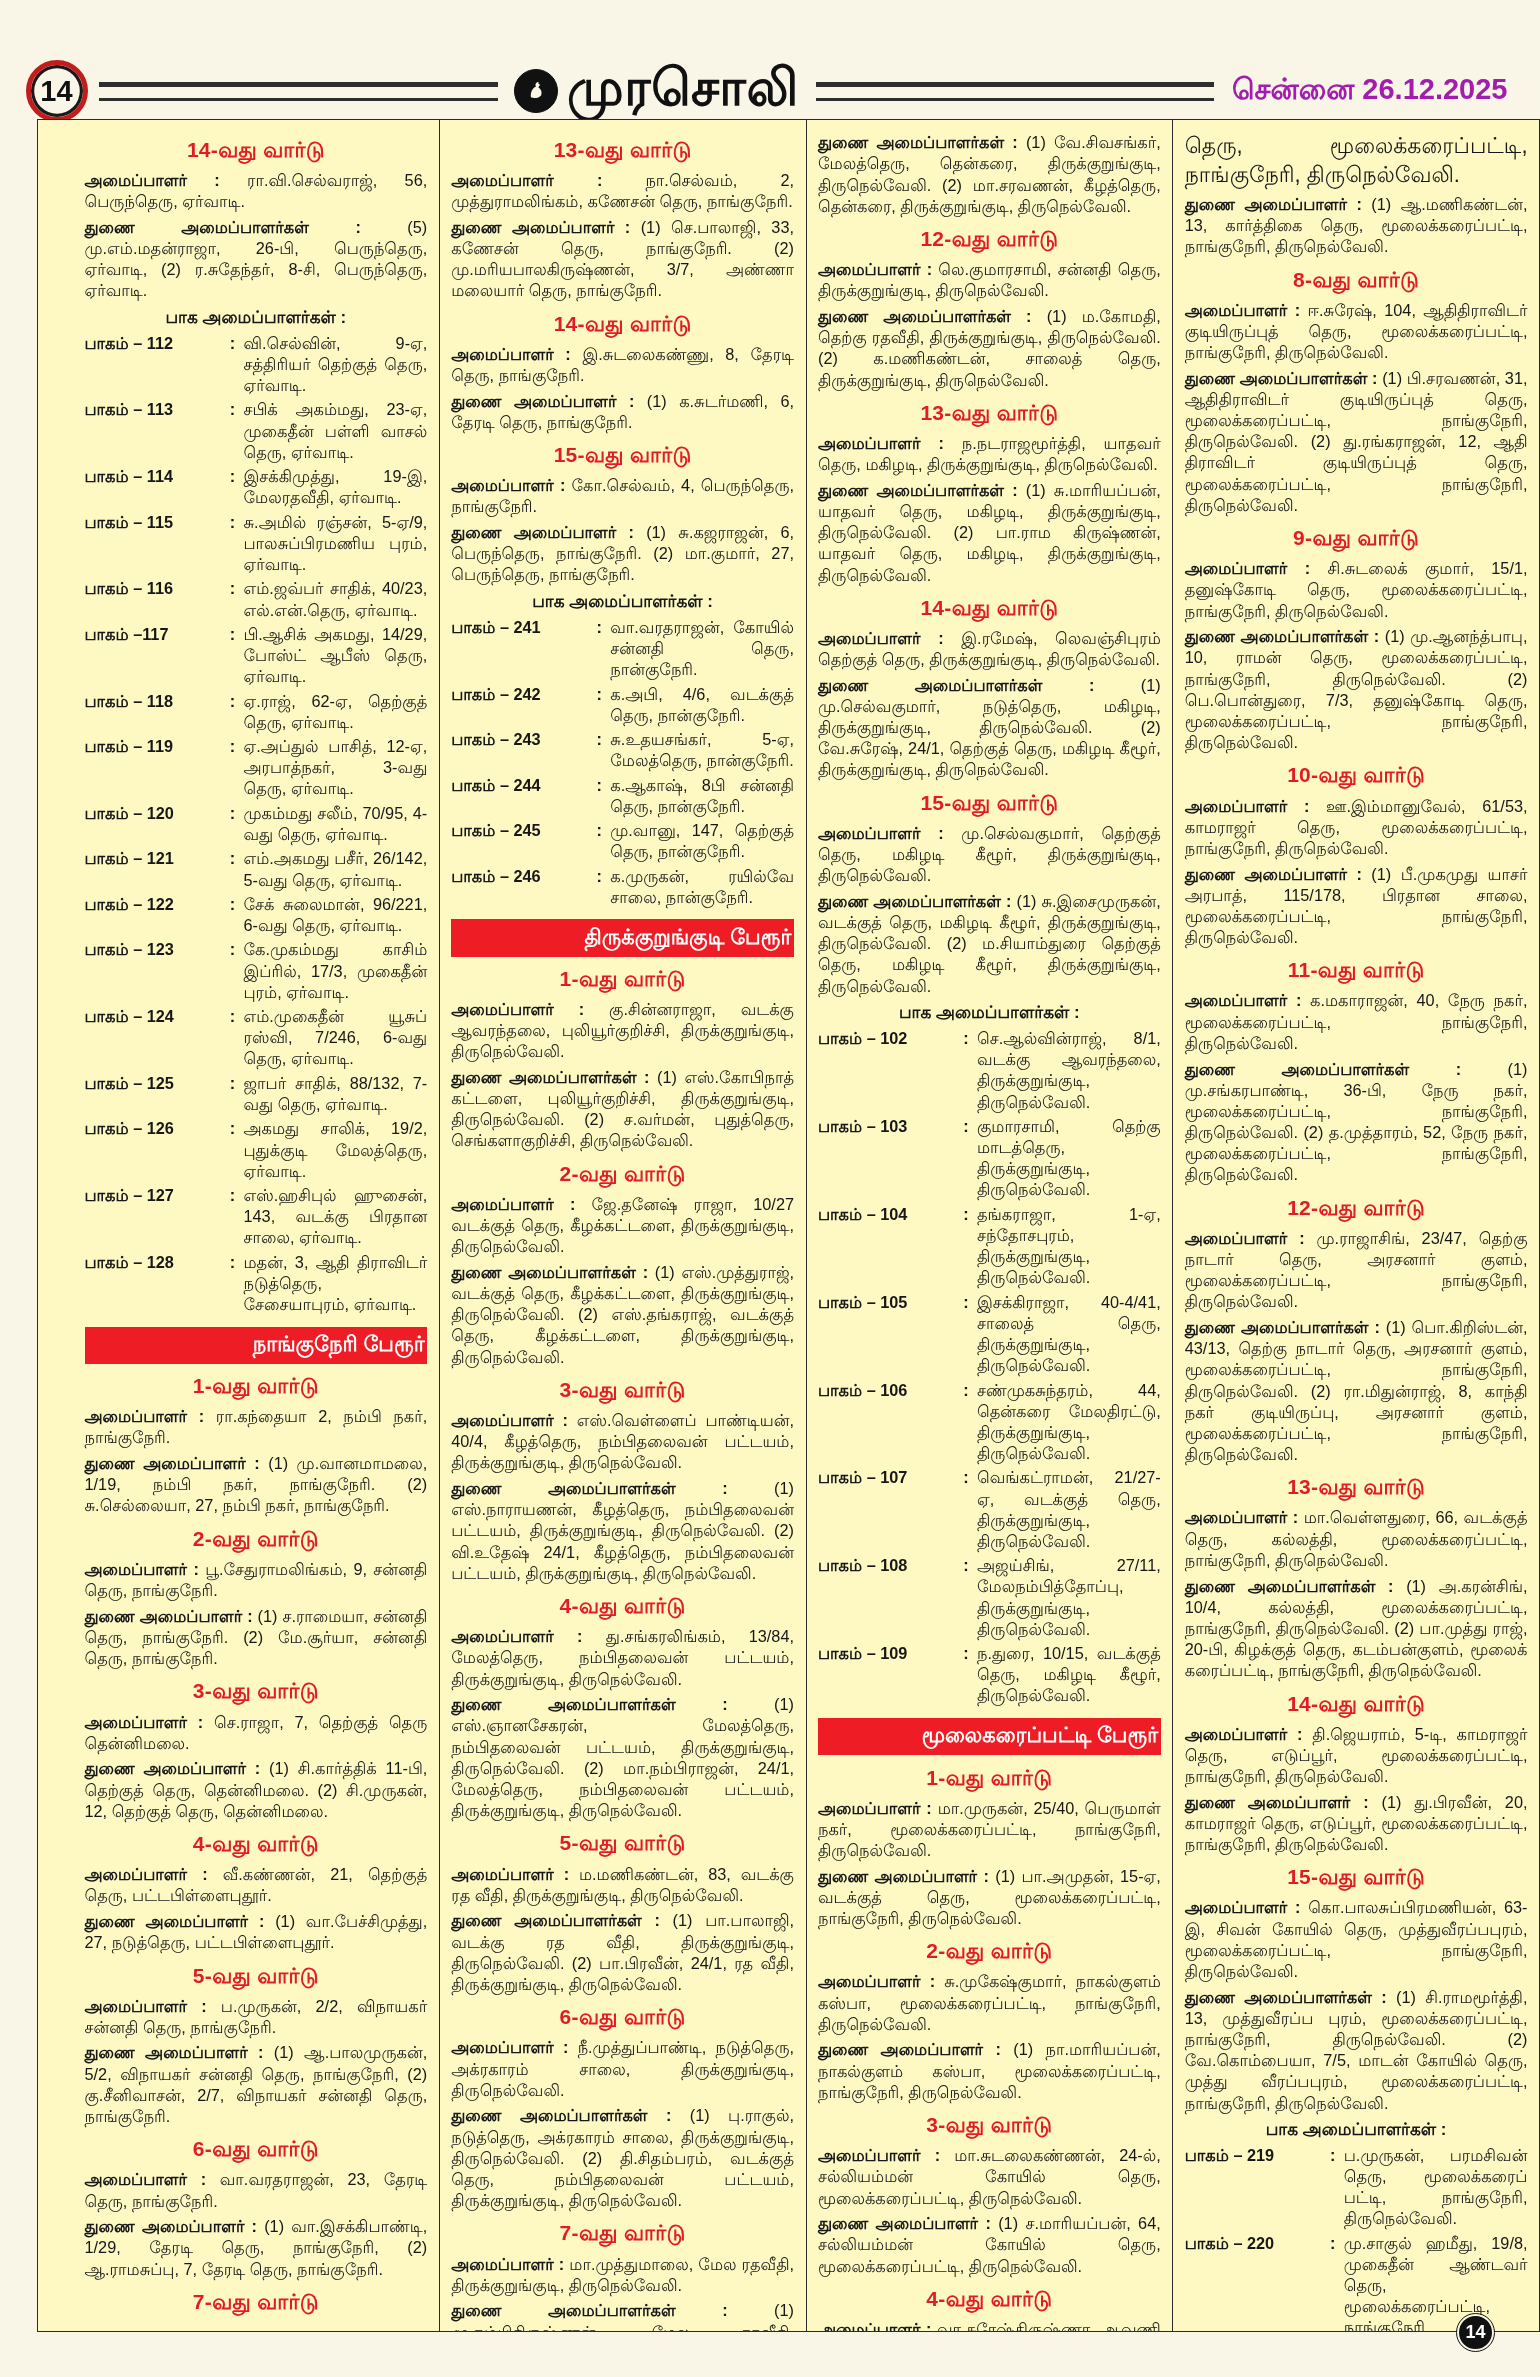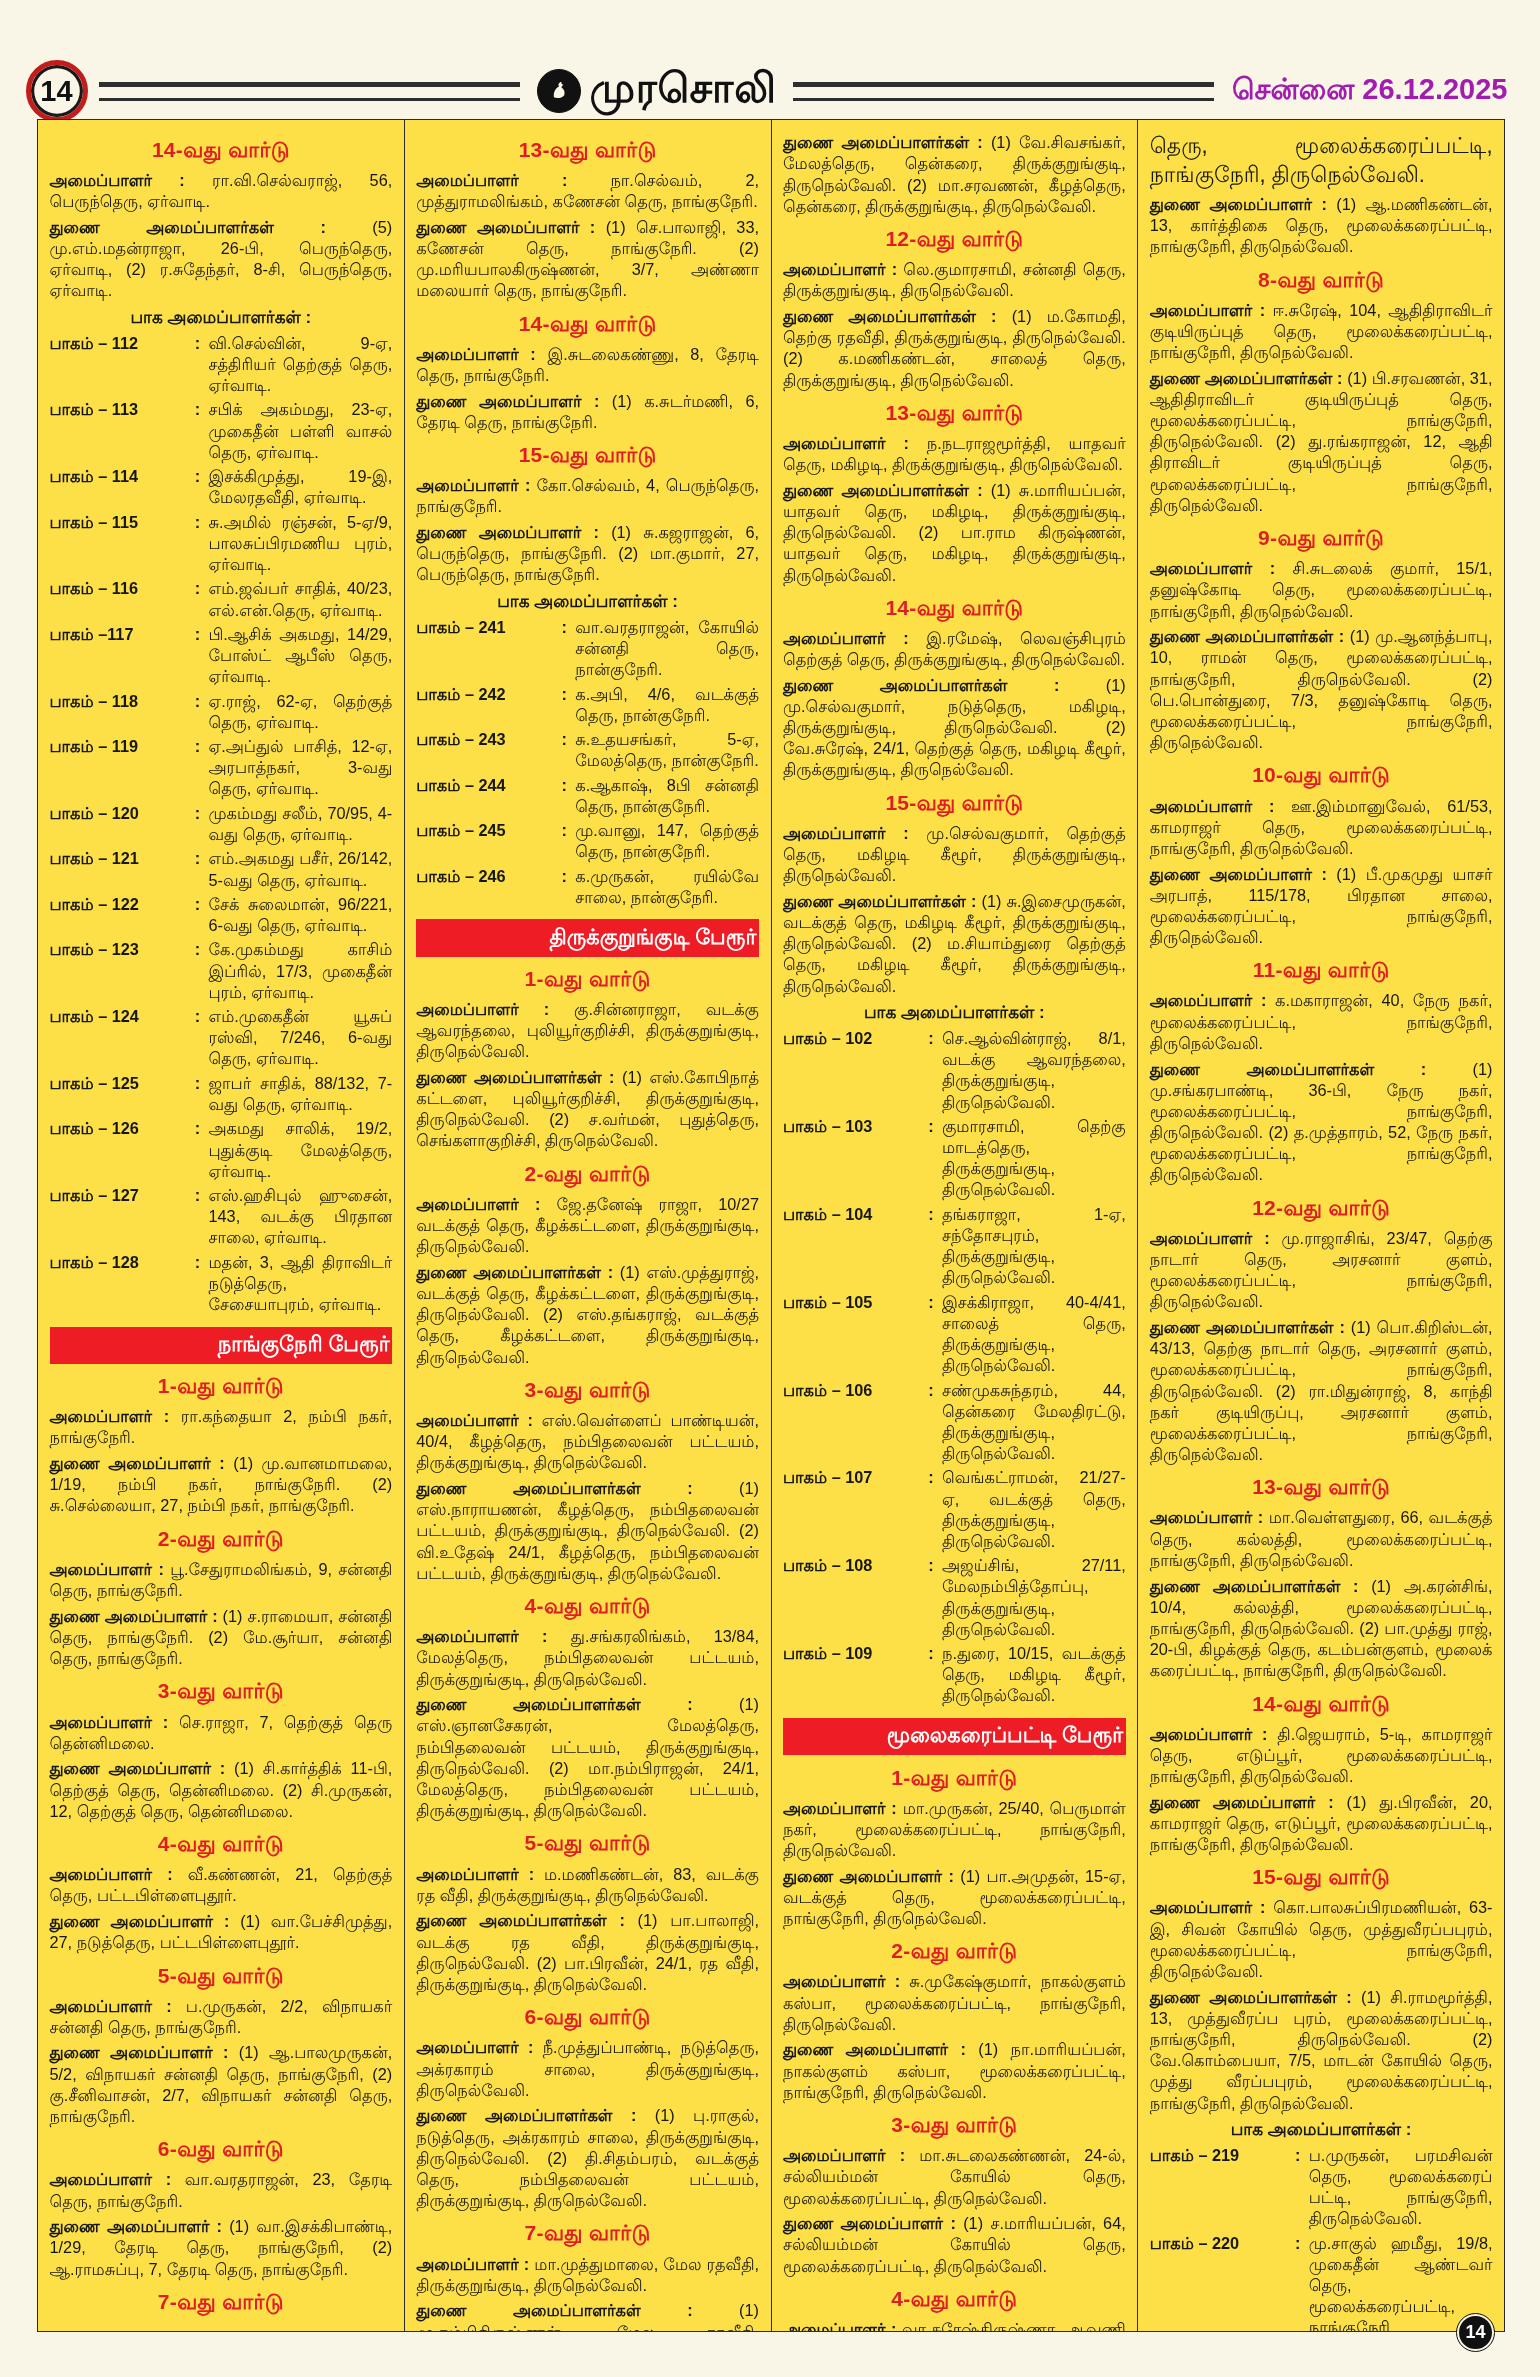--- a/index.html
+++ b/index.html
@@ -20,27 +20,28 @@
     display:flex;align-items:center;justify-content:center;
     box-shadow:inset 0 0 0 3.2px #1a1a1a;
   }
   .pageno-circle span{font-size:29px;font-weight:700;color:#111;}
   .dbl-rule{flex:1;height:11px;border-top:5.1px solid #2e2e2e;border-bottom:3.2px solid #2e2e2e;}
   .masthead-wrap{flex:none;display:flex;align-items:center;gap:9px;padding:0 5.1px;}
   .logo-circle{
     flex:none;width:42px;height:42px;border-radius:50%;background:#111;
     display:flex;align-items:center;justify-content:center;border:1.9px solid #111;
   }
-  .masthead{font-size:41px;font-weight:700;color:#111;letter-spacing:0.6px;}
+  .masthead{font-size:51px;font-weight:700;color:#111;letter-spacing:0.6px;}
   .dateline{flex:none;font-size:29px;font-weight:700;color:#a21caf;padding-left:6.4px;}
   
   .frame{
     position:absolute;left:37px;top:119px;width:1466px;height:2211px;
     border:1.9px solid #2b2b2b;display:flex;
-    background:#fde047;
+    background:#fef9c3;
+    padding-left:35px;
   }
   .col{
     flex:1 1 0;padding:7.7px 11.5px 6.4px 11.5px;overflow:hidden;
   }
   .col + .col{border-left:1.9px solid #2b2b2b;}
   
   .ward-header{
     color:#e01d24;font-weight:700;font-size:21px;text-align:center;
     margin:10.2px 0 5.1px 0;letter-spacing:0.3px;
   }

